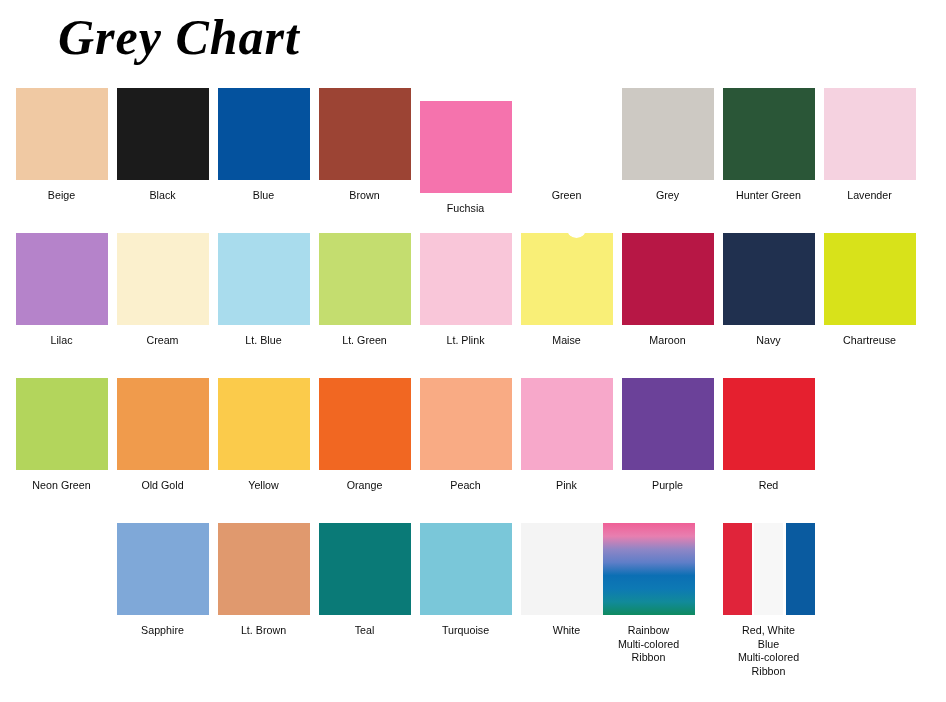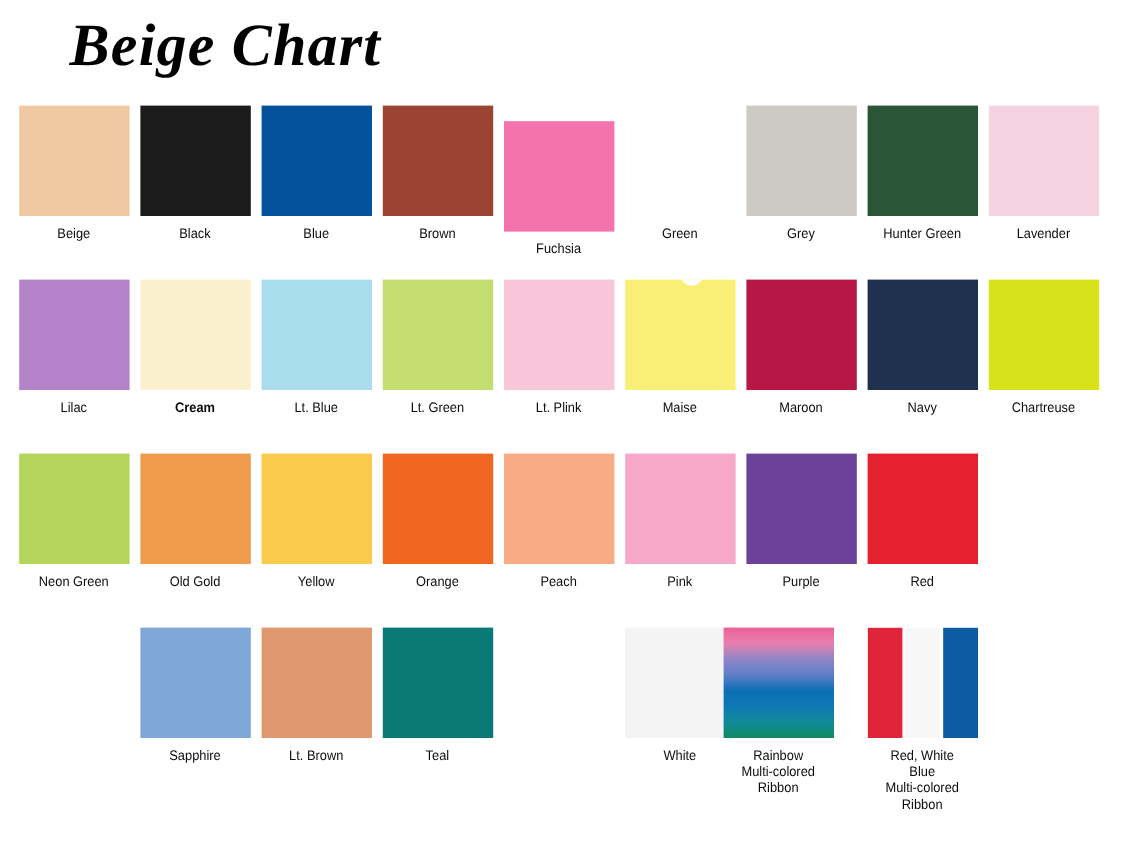--- a/index.html
+++ b/index.html
@@ -85,21 +85,21 @@
   }
   .swatch.stripes > i {
     display: block;
     height: 100%;
     width: 29px;
   }
 </style>
 </head>
 <body>
 
-<div id="title">Beige Chart</div>
+<div id="title">Grey Chart</div>
 
 <div id="grid">
     <div class="row">
       <div class="cell" style="left: 11px;">
         <div class="swatch" style="background: rgb(240, 201, 163);"></div>
         <div class="label">Beige</div>
       </div>
       <div class="cell" style="left: 112px;">
         <div class="swatch" style="background: rgb(27, 27, 27);"></div>
         <div class="label">Black</div>
@@ -131,21 +131,21 @@
       <div class="cell" style="left: 819px;">
         <div class="swatch" style="background: rgb(245, 210, 224);"></div>
         <div class="label">Lavender</div>
       </div>
     </div>
     <div class="row">
       <div class="cell" style="left: 11px;">
         <div class="swatch" style="background: rgb(181, 131, 202);"></div>
         <div class="label">Lilac</div>
       </div>
-      <div class="cell" style="left: 112px; font-weight: bold;">
+      <div class="cell" style="left: 112px;">
         <div class="swatch" style="background: rgb(251, 240, 205);"></div>
         <div class="label">Cream</div>
       </div>
       <div class="cell" style="left: 213px;">
         <div class="swatch" style="background: rgb(169, 220, 237);"></div>
         <div class="label">Lt. Blue</div>
       </div>
       <div class="cell" style="left: 314px;">
         <div class="swatch" style="background: rgb(196, 221, 111);"></div>
         <div class="label">Lt. Green</div>
@@ -210,20 +210,24 @@
         <div class="swatch" style="background: rgb(127, 168, 216);"></div>
         <div class="label">Sapphire</div>
       </div>
       <div class="cell" style="left: 213px;">
         <div class="swatch" style="background: rgb(224, 153, 110);"></div>
         <div class="label">Lt. Brown</div>
       </div>
       <div class="cell" style="left: 314px;">
         <div class="swatch" style="background: rgb(10, 122, 119);"></div>
         <div class="label">Teal</div>
+      </div>
+      <div class="cell" style="left: 415px;">
+        <div class="swatch" style="background: rgb(122, 199, 217);"></div>
+        <div class="label">Turquoise</div>
       </div>
       <div class="cell" style="left: 516px;">
         <div class="swatch" style="background: rgb(244, 244, 244);"></div>
         <div class="label">White</div>
       </div>
       <div class="cell" style="left: 598px;">
         <div class="swatch" style="background: linear-gradient(rgb(239, 95, 150), rgb(232, 127, 176), rgb(143, 134, 198), rgb(95, 126, 200), rgb(11, 111, 180), rgb(13, 121, 180), rgb(17, 138, 154), rgb(15, 138, 95));"></div>
         <div class="label">Rainbow
 Multi-colored
 Ribbon</div>

